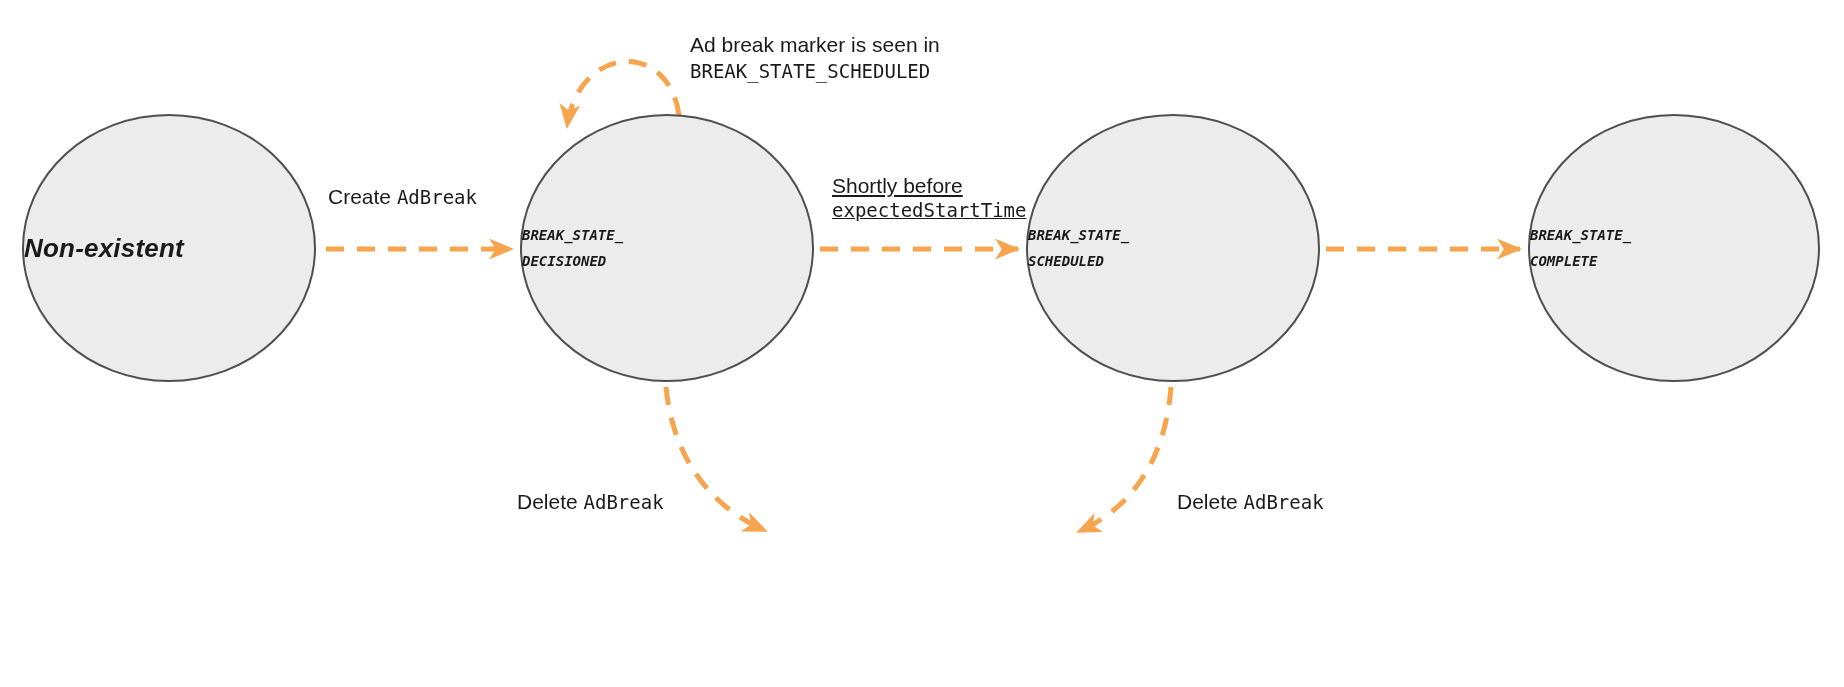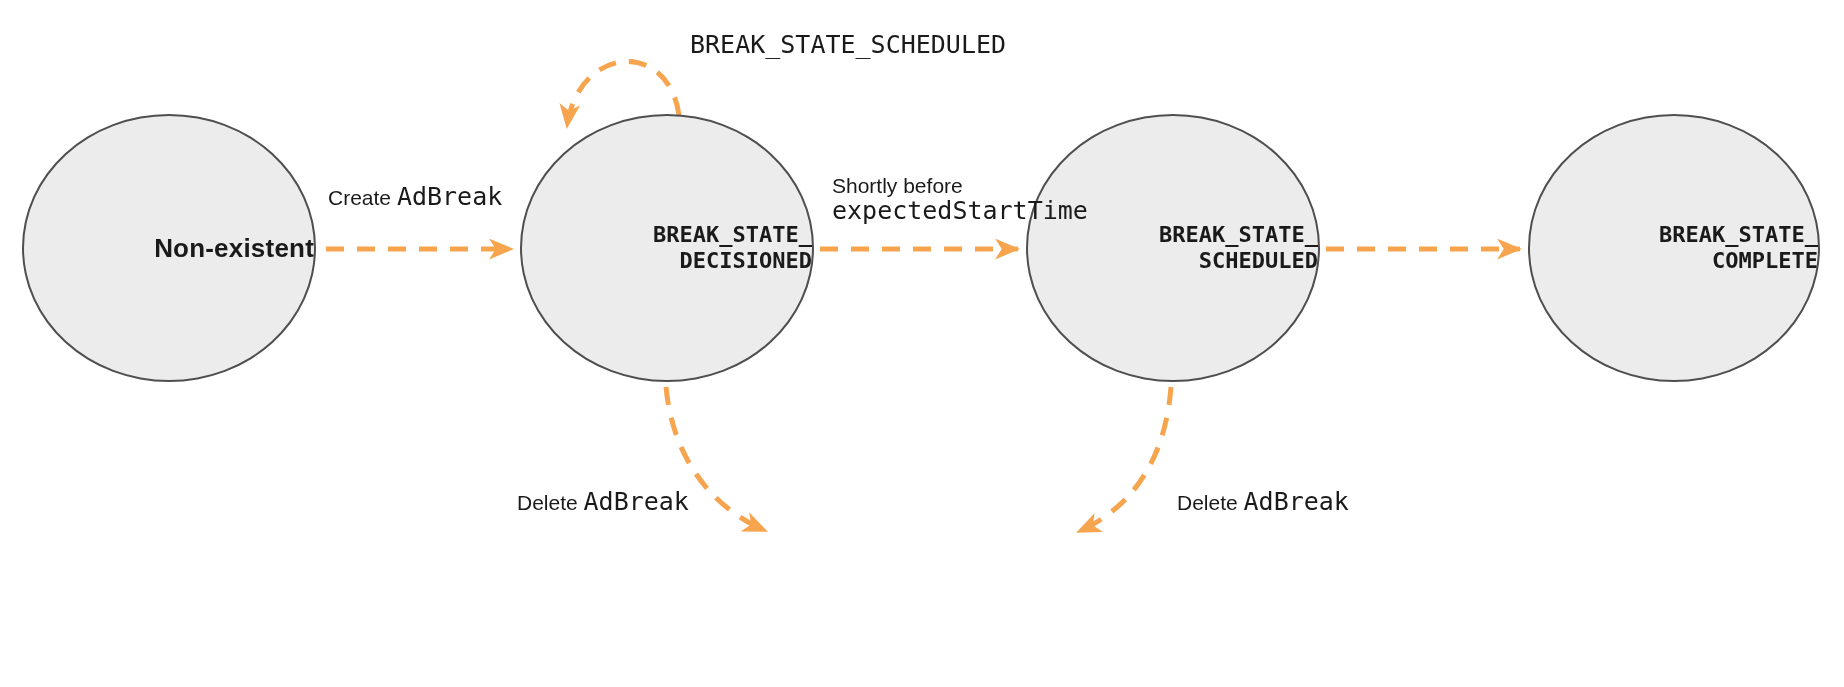--- a/index.html
+++ b/index.html
@@ -21,52 +21,53 @@
     stroke-linejoin: round;
   }
   .node {
     position: absolute;
     box-sizing: border-box;
     background: var(--nodeFill, #ececec);
     border: 2px solid var(--nodeBorder, #4f4f4f);
     border-radius: 50%;
     display: flex;
     flex-direction: column;
-    align-items: flex-end;
+    align-items: flex-start;
     justify-content: center;
     text-align: center;
+    font-style: italic;
   }
   .node-title-plain {
     font-weight: 700;
     font-size: 26px;
     letter-spacing: 0.2px;
     color: var(--textColor, #1a1a1a);
   }
   .node-title-code {
     font-family: "DejaVu Sans Mono", monospace;
     font-weight: 700;
-    font-size: 22px;
+    font-size: 14px;
     line-height: 26px;
     color: var(--textColor, #1a1a1a);
     white-space: pre;
   }
   .elabel {
     position: absolute;
     font-size: 21px;
     line-height: 26px;
     white-space: nowrap;
     color: var(--textColor, #1a1a1a);
   }
   .code {
     font-family: "DejaVu Sans Mono", monospace;
-    font-size: 25px;
+    font-size: 19px;
   }
   .lbl-create       { left: 328px;  top: 184px; }
   .lbl-selfloop     { left: 690px;  top: 32px;  line-height: 26px; }
-  .lbl-shortly      { left: 832px;  top: 173px; line-height: 25px; }
+  .lbl-shortly      { left: 832px;  top: 173px; line-height: 25px; text-decoration: underline; }
   .lbl-marker-seen  { left: 1338px; top: 171px; line-height: 25px; }
   .lbl-delete-left  { left: 517px;  top: 489px; }
   .lbl-delete-right { left: 1177px; top: 489px; }
 </style>
 </head>
 <body>
 
 <div class="canvas">
 
   <svg class="wires" viewBox="0 0 1844 687" xmlns="http://www.w3.org/2000/svg">
@@ -107,20 +108,21 @@
     <div class="node-title-code">BREAK_STATE_</div>
     <div class="node-title-code">COMPLETE</div>
   </div>
 
 
   <div class="elabel lbl-create">
     <span>Create </span><span class="code">AdBreak</span>
   </div>
 
   <div class="elabel lbl-selfloop">
+    <div>Ad break marker is seen in</div>
     <div class="code">BREAK_STATE_SCHEDULED</div>
   </div>
 
   <div class="elabel lbl-shortly">
     <div>Shortly before</div>
     <div class="code">expectedStartTime</div>
   </div>
 
 
   <div class="elabel lbl-delete-left">

